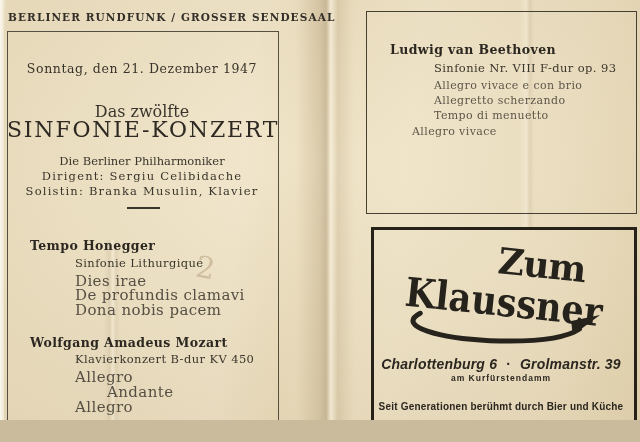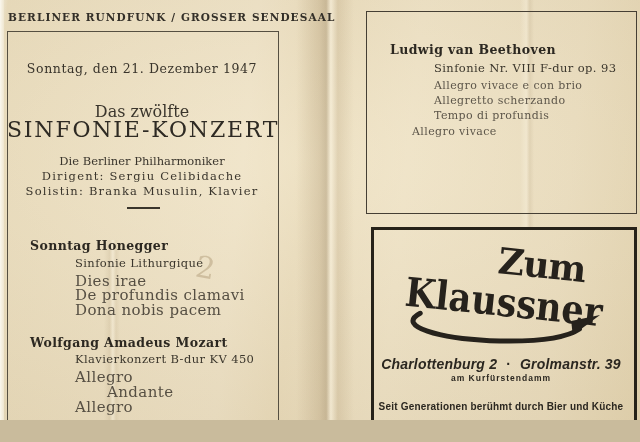--- a/index.html
+++ b/index.html
@@ -62,50 +62,50 @@
   <div class="abs" id="lp-box"></div>
   <div class="abs ctr nowrap" id="lp-date">Sonntag, den 21. Dezember 1947</div>
   <div class="abs ctr" id="lp-series">Das zwölfte</div>
   <div class="abs ctr nowrap" id="lp-title">SINFONIE-KONZERT</div>
   <div class="abs ctr" id="lp-orch">Die Berliner Philharmoniker</div>
   <div class="abs ctr nowrap" id="lp-cond">Dirigent: Sergiu Celibidache</div>
   <div class="abs ctr nowrap" id="lp-solo">Solistin: Branka Musulin, Klavier</div>
   <div class="abs" id="lp-divider"></div>
   <div class="abs" id="bleed-2">2</div>
 
-  <div class="abs composer nowrap" style="left:30px;top:238px;">Sonntag Honegger</div>
+  <div class="abs composer nowrap" style="left:30px;top:238px;">Tempo Honegger</div>
   <div class="abs work nowrap" style="left:75px;top:256px;">Sinfonie Lithurgique</div>
   <div class="abs mvt nowrap" style="left:75px;top:272px;">Dies irae</div>
   <div class="abs mvt nowrap" style="left:75px;top:286px;">De profundis clamavi</div>
   <div class="abs mvt nowrap" style="left:75px;top:301px;">Dona nobis pacem</div>
 
   <div class="abs composer nowrap" style="left:30px;top:335px;">Wolfgang Amadeus Mozart</div>
   <div class="abs work nowrap" style="left:75px;top:352px;">Klavierkonzert B-dur KV 450</div>
   <div class="abs mvt nowrap" style="left:75px;top:368px;">Allegro</div>
   <div class="abs mvt nowrap" style="left:75px;top:383px;margin-left:32px;">Andante</div>
   <div class="abs mvt nowrap" style="left:75px;top:398px;">Allegro</div>
 
   <div class="abs" id="rp-box"></div>
   <div class="abs composer nowrap" style="left:390px;top:42px;">Ludwig van Beethoven</div>
   <div class="abs work nowrap" style="left:434px;top:61px;">Sinfonie Nr. VIII F-dur op. 93</div>
   <div class="abs mvt-faded nowrap" style="left:434px;top:79px;">Allegro vivace e con brio</div>
   <div class="abs mvt-faded nowrap" style="left:434px;top:94px;">Allegretto scherzando</div>
-  <div class="abs mvt-faded nowrap" style="left:434px;top:109px;">Tempo di profundis</div>
+  <div class="abs mvt-faded nowrap" style="left:434px;top:109px;">Tempo di menuetto</div>
   <div class="abs mvt-faded nowrap" style="left:412px;top:125px;">Allegro vivace</div>
 
   <div class="abs" id="ad-box"></div>
 
   <svg class="abs" id="ad-logo" width="232" height="114" viewBox="0 0 232 114">
     <g transform="rotate(6 116 57)" fill="#26221c" font-family="DejaVu Serif, Liberation Serif, serif" font-weight="bold">
       <text x="150" y="40" font-size="36" text-anchor="middle" letter-spacing="-1">Zum</text>
       <text x="116" y="82" font-size="40" text-anchor="middle" textLength="198" lengthAdjust="spacingAndGlyphs">Klaussner</text>
       <path d="M 34 88 C 10 104 58 111 106 108 C 150 105 180 99 194 87" fill="none" stroke="#26221c" stroke-width="5" stroke-linecap="round"></path>
       <polygon points="188,94 213,71 185,80"></polygon>
     </g>
   </svg>
 
   <div class="abs ctr ad-sans nowrap" id="ad-address">
-    <span>Charlottenburg 2</span><span class="sep">·</span><span>Grolmanstr. 39</span>
+    <span>Charlottenburg 6</span><span class="sep">·</span><span>Grolmanstr. 39</span>
   </div>
   <div class="abs ctr ad-sans" id="ad-sub">am Kurfürstendamm</div>
   <div class="abs ctr ad-sans nowrap" id="ad-slogan">Seit Generationen berühmt durch Bier und Küche</div>
 
 </div>
 
 </body></html>

